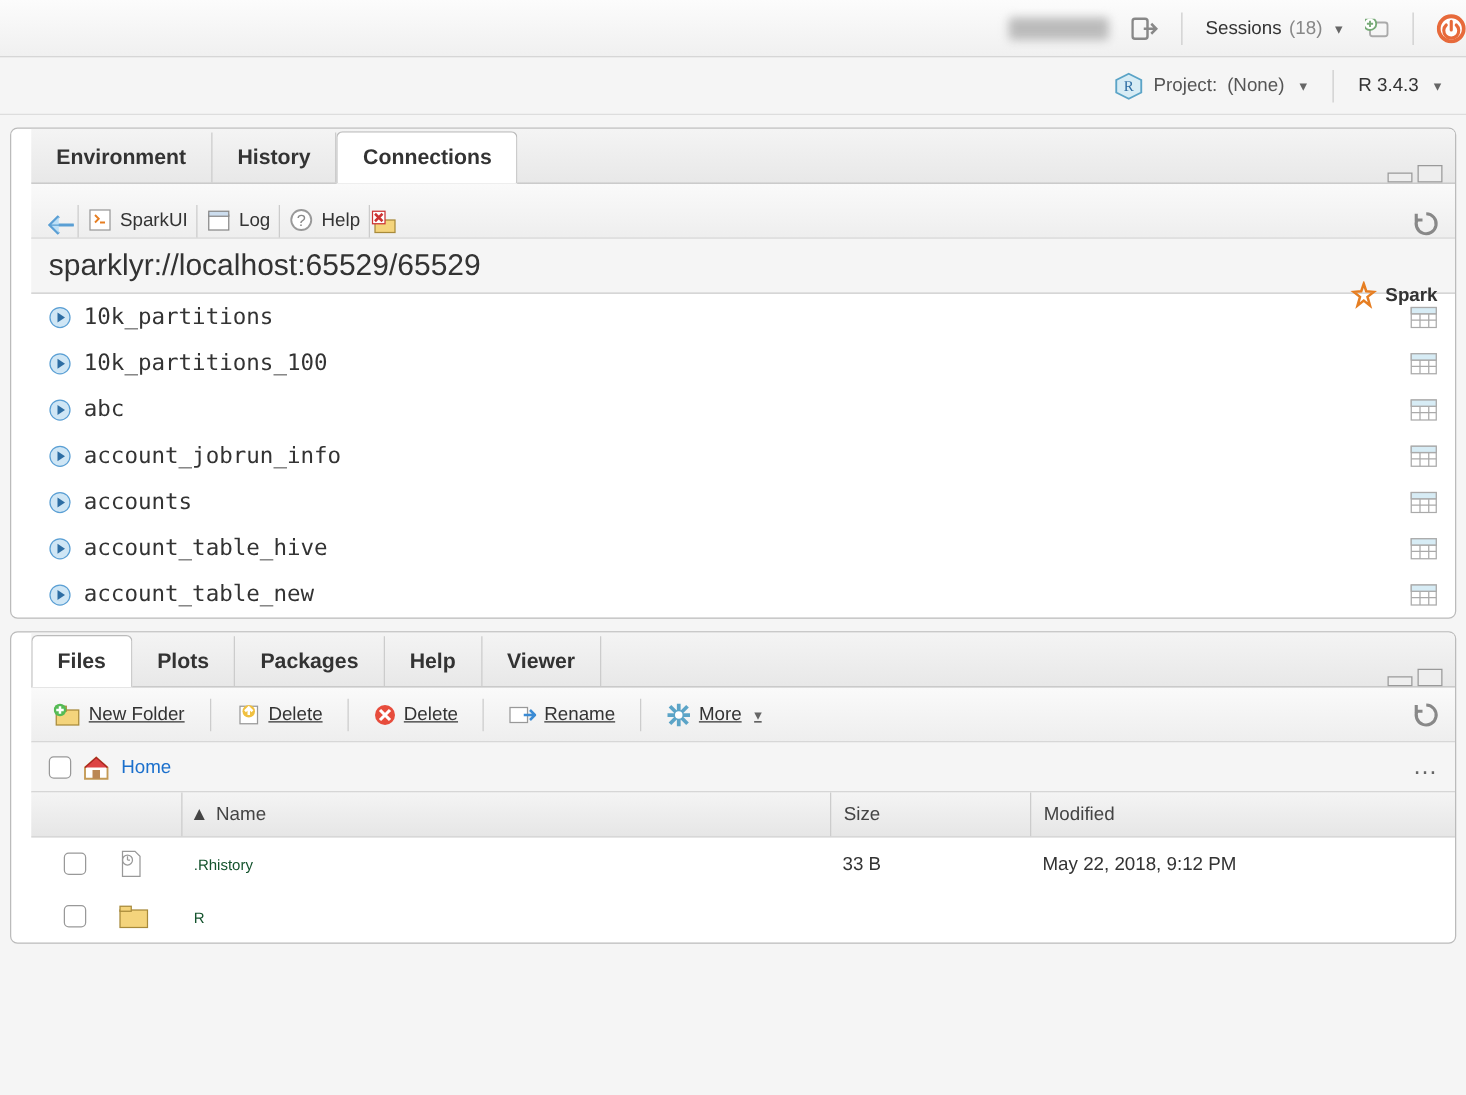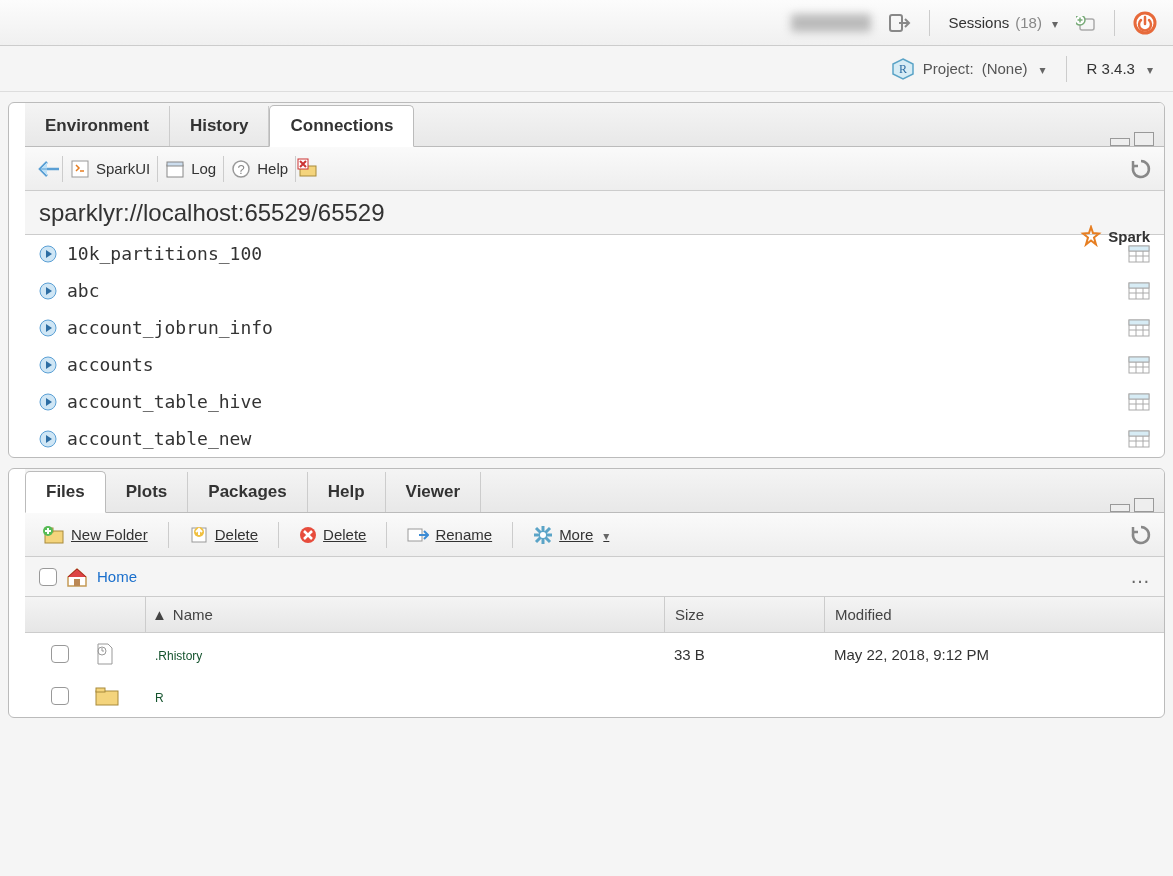--- a/index.html
+++ b/index.html
@@ -12,21 +12,21 @@
     height: 876px;
     overflow: hidden;
   }
   .topbar {
     height: 46px;
     background: linear-gradient(#fcfcfc,#f0f0f0);
     border-bottom: 1px solid #ccc;
     display: flex;
     justify-content: flex-end;
     align-items: center;
-    padding: 0 16px;
+    padding: 0 0;
     gap: 18px;
   }
   .blurred {
     width: 80px;
     height: 18px;
     background: #bbb;
     filter: blur(4px);
     border-radius: 3px;
   }
   .sessions-drop {
@@ -88,21 +88,21 @@
   .win-controls {
     margin-left: auto;
     display:flex;
     gap:4px;
     padding-right:10px;
     align-items:center;
   }
   .wc { width:20px; height:14px; border:1px solid #999; background:#eee; cursor:pointer;}
   .toolbar {
     display:flex;
-    align-items:center;
+    align-items:flex-end;
     height:44px;
     background: linear-gradient(#fafafa,#eee);
     border-bottom:1px solid #ccc;
     padding: 0 12px;
     gap:1px;
   }
   .tbtn { display:flex; align-items:center; gap:6px; cursor:pointer; color:#333; padding:4px 6px;}
   .tsep{width:1px;height:26px;background:#ccc;}
   .right{ margin-left:auto;}
   .conn-path {
@@ -279,20 +279,41 @@
       <span>
         <svg width="22" height="22">
             <path d="M11 2l2 6 6 .5-5 4 2 7-5-4-5 4 2-7-5-4 6-.5z" fill="none" stroke="#e67e22" stroke-width="2"></path>
           </svg>
       </span>
       <span>Spark</span>
     </div>
   </div>
   <div class="table-list">
 
+  <div class="table-row">
+        <div class="table-left">
+          <span class="play-icon">
+            <svg width="18" height="18">
+              <circle cx="9" cy="9" r="8" fill="#cfe6f5" stroke="#5a9fd4"></circle>
+              <path d="M7 5l6 4-6 4z" fill="#2d6da3"></path>
+            </svg>
+          </span>
+          <span>10k_partitions</span>
+        </div>
+        <span class="grid-icon">
+          <svg width="22" height="18">
+            <rect x="1" y="1" width="20" height="16" fill="#fff" stroke="#aaa"></rect>
+            <line x1="1" y1="6" x2="21" y2="6" stroke="#aaa"></line>
+            <line x1="1" y1="11" x2="21" y2="11" stroke="#aaa"></line>
+            <line x1="8" y1="1" x2="8" y2="17" stroke="#aaa"></line>
+            <line x1="15" y1="1" x2="15" y2="17" stroke="#aaa"></line>
+            <rect x="1" y="1" width="20" height="5" fill="#d7ecf5" stroke="#aaa"></rect>
+          </svg>
+        </span>
+      </div>
       <div class="table-row">
         <div class="table-left">
           <span class="play-icon">
             <svg width="18" height="18">
               <circle cx="9" cy="9" r="8" fill="#cfe6f5" stroke="#5a9fd4"></circle>
               <path d="M7 5l6 4-6 4z" fill="#2d6da3"></path>
             </svg>
           </span>
           <span>10k_partitions_100</span>
         </div>

